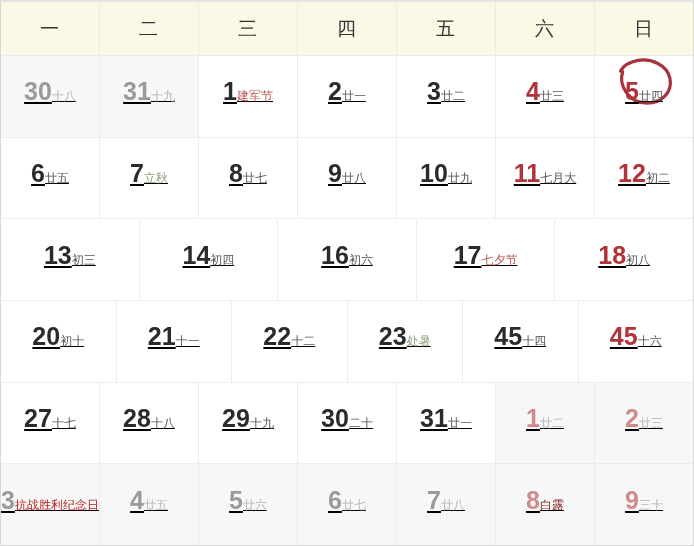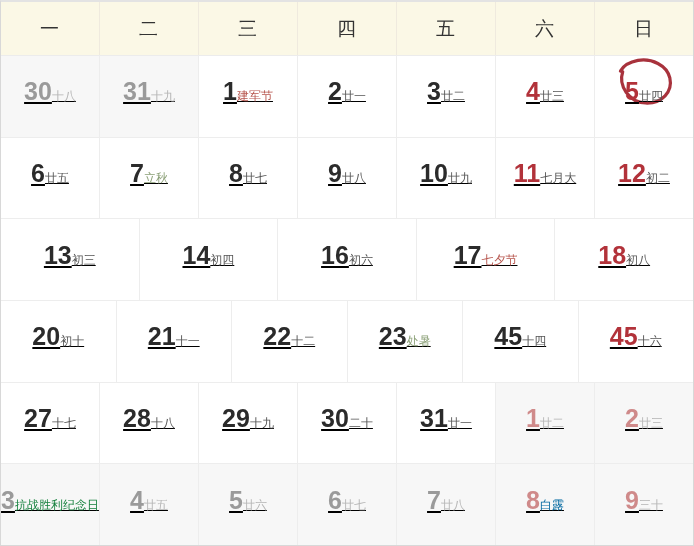--- a/index.html
+++ b/index.html
@@ -90,22 +90,22 @@
 
   
   .num.weekend  { color: #b2323a; }
   .num.muted    { color: #9a9a9a; }
   .num.muted-weekend { color: #cf8a8a; }
 
   
   .sub.festival { color: #b7564e; }
   .sub.term     { color: #8ba077; }
   .sub.muted    { color: #b5b5b5; }
-  .sub.muted-festival { color: #15803d; }
-  .sub.muted-term { color: #0369a1; }
+  .sub.muted-festival { color: #b91c1c; }
+  .sub.muted-term { color: #7f1d1d; }
 
   
   .marker {
     position: absolute;
     left: 50%;
     top: 50%;
     transform: translate(-50%, -50%);
     width: 76px;
     height: 76px;
     margin-top: -12px;

